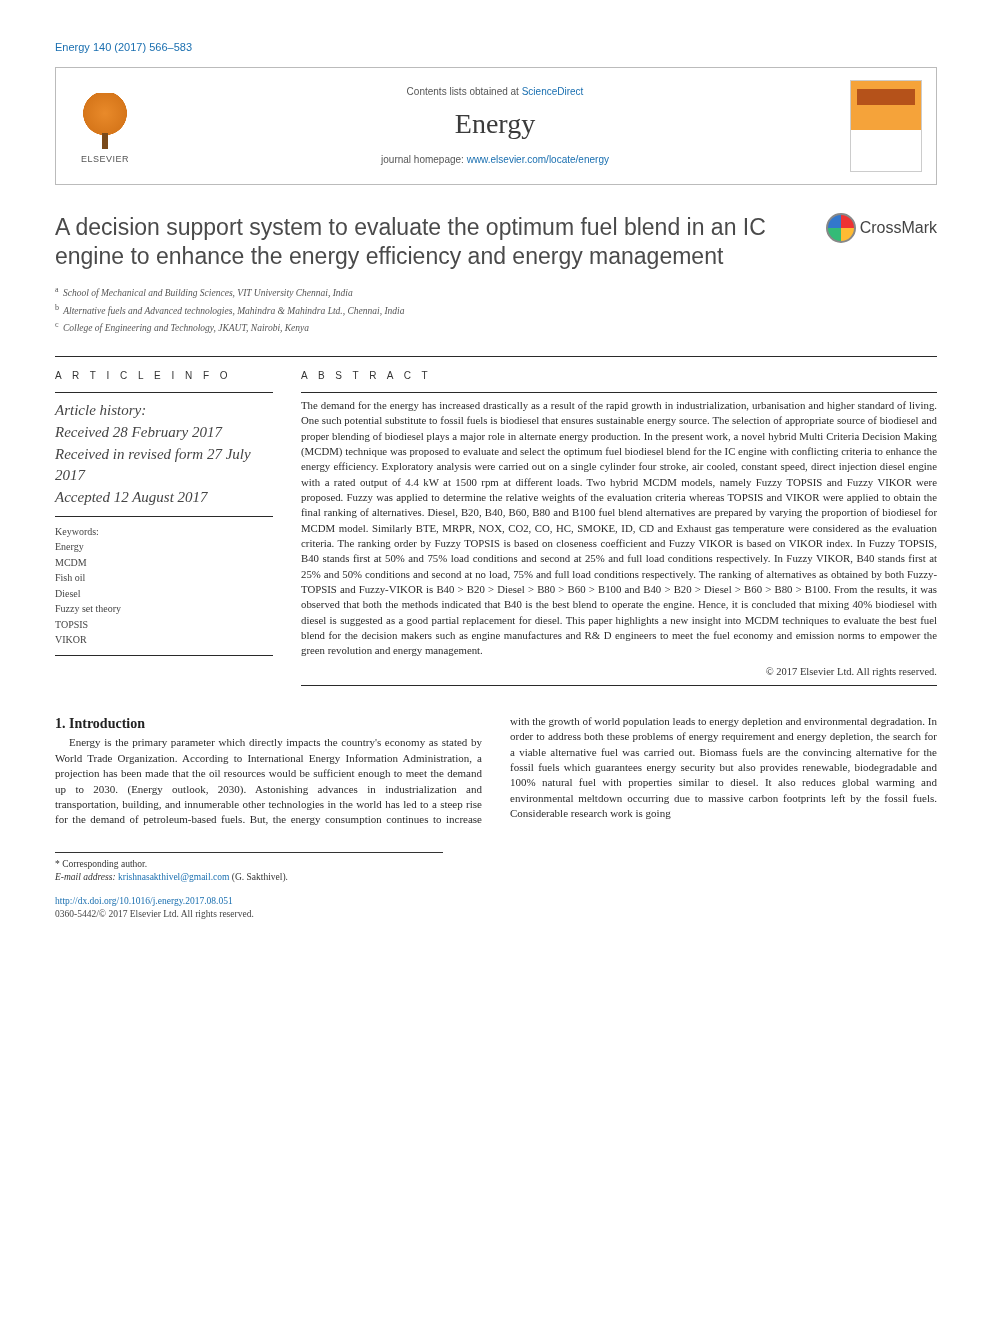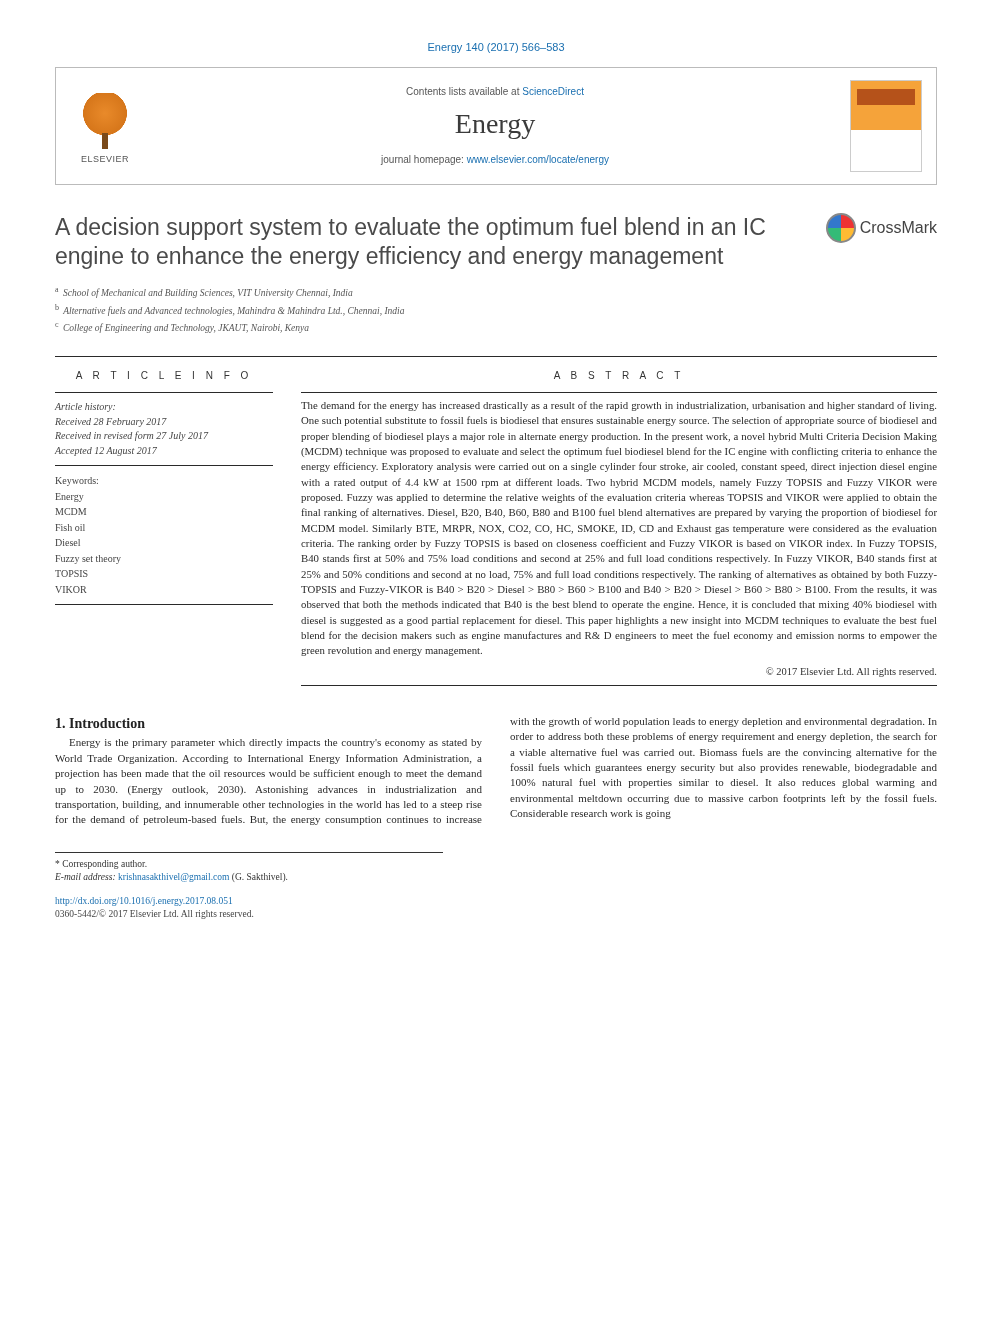--- a/index.html
+++ b/index.html
@@ -9,21 +9,20 @@
     width: 992px;
     margin: 0 auto;
     color: #2a2a2a;
     font-size: 12px;
     line-height: 1.35;
   }
   .page {
     padding: 40px 55px 30px 55px;
   }
   .top-link {
-    text-align: center;
     color: #1a6fb0;
     font-size: 11px;
     margin-bottom: 12px;
     font-family: Arial, sans-serif;
   }
   .header-box {
     border: 1px solid #bbb;
     padding: 12px 14px;
     display: flex;
     align-items: center;
@@ -154,25 +153,24 @@
   }
   .right-col {
     flex: 1;
   }
   .sec-head {
     font-size: 10px;
     letter-spacing: 4px;
     color: #333;
     padding: 12px 0 10px 0;
     font-family: Arial, sans-serif;
-    text-align: center;
   }
   .hr-thin { border: none; border-top: 1px solid #2a2a2a; }
   .history {
-    font-size: 10px;
+    font-size: 15px;
     font-style: italic;
     color: #444;
     padding: 7px 0;
     line-height: 1.45;
   }
   .history .lbl { font-style: italic; }
   .keywords {
     font-size: 10px;
     color: #444;
     padding: 7px 0;
@@ -232,21 +230,21 @@
 
   <div class="top-link">Energy 140 (2017) 566–583</div>
 
   <div class="header-box">
     <div class="elsevier-logo">
       <div class="elsevier-tree"></div>
       <div class="elsevier-word">ELSEVIER</div>
     </div>
     <div class="header-center">
       <div class="contents-line">
-        <span>Contents lists available at </span><a href="#">ScienceDirect</a>
+        <span>Contents lists obtained at </span><a href="#">ScienceDirect</a>
       </div>
       <div class="journal-name">Energy</div>
       <div class="homepage-line">
         <span>journal homepage: </span><a href="#">www.elsevier.com/locate/energy</a>
       </div>
     </div>
     <div class="cover-thumb"></div>
   </div>
 
   <div class="title-row">

